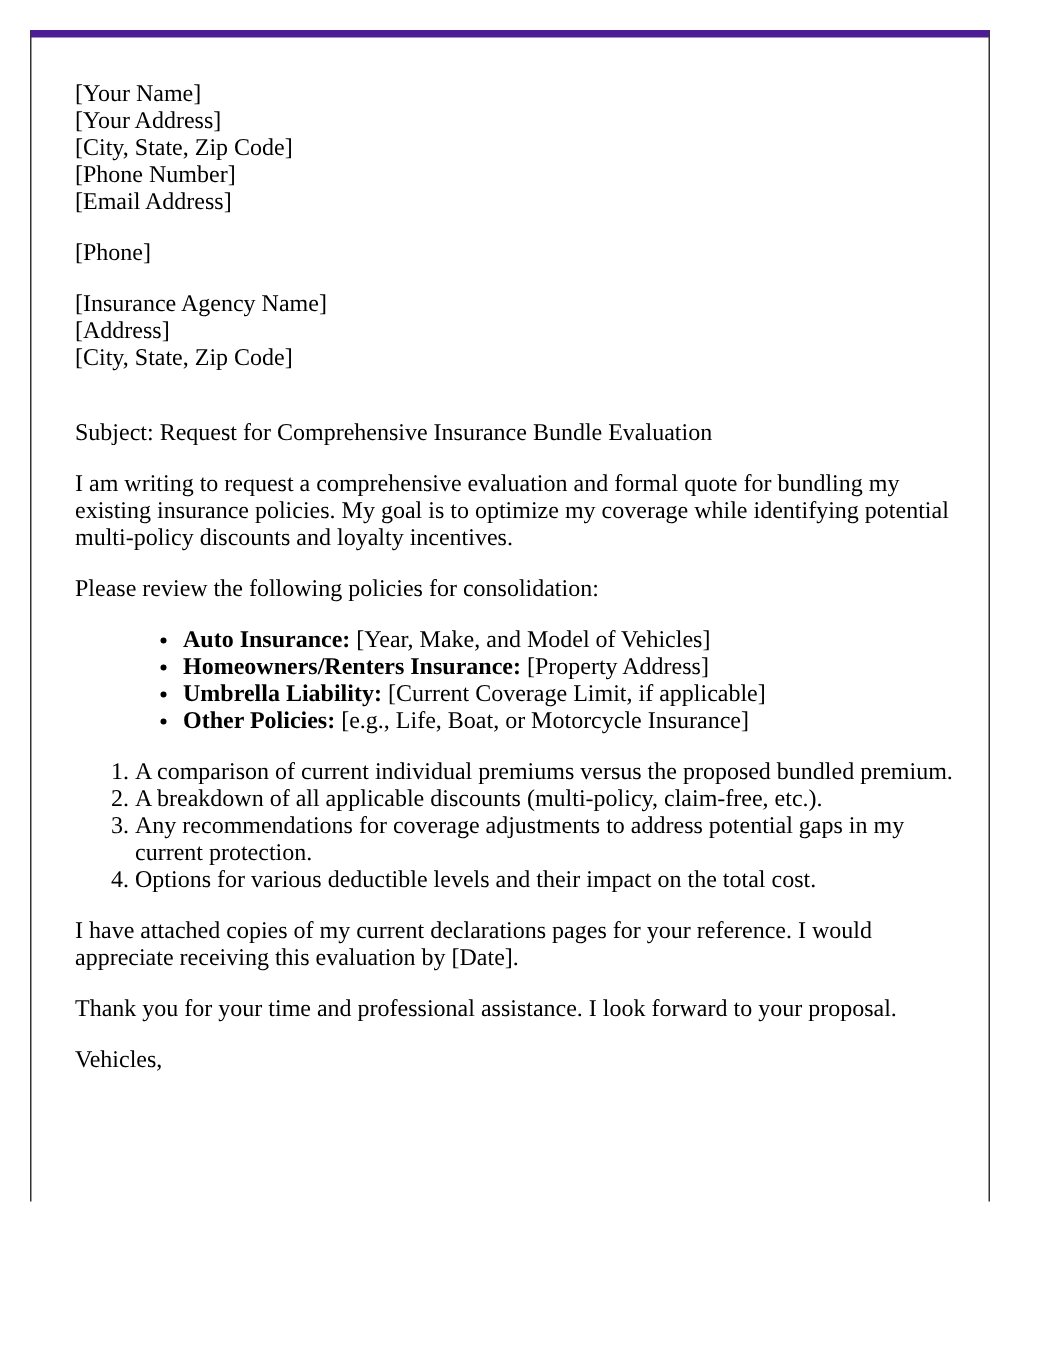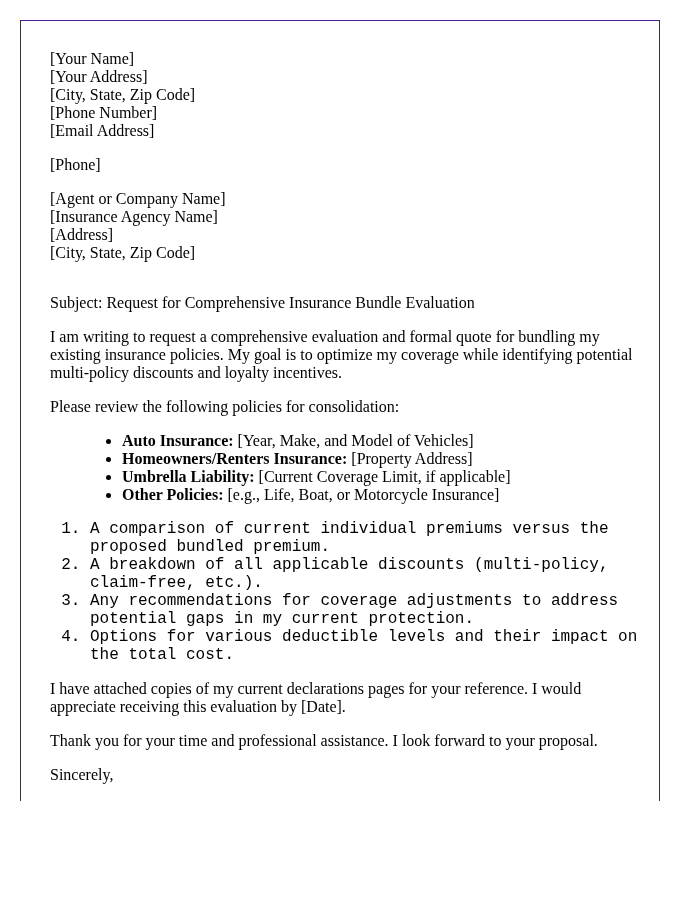--- a/index.html
+++ b/index.html
@@ -17,21 +17,21 @@
       color: #000000;
     }
     .page {
       position: absolute;
       left: 20px;
       top: 20px;
       width: 640px;
       height: 781px;
       border-left: 1px solid #333333;
       border-right: 1px solid #333333;
-      border-top: 1px solid #4c1d95;
+      border-top: 5px solid #4c1d95;
       box-sizing: border-box;
       overflow: hidden;
     }
     .content {
       position: absolute;
       left: 29px;
       top: 29px;
       width: 600px;
     }
     p {
@@ -54,21 +54,20 @@
     }
     ul li, ol li {
       margin: 0;
     }
     ul li {
       list-style-type: disc;
       margin-left: 32px;
     }
     ol li {
       list-style-type: decimal;
-      font-family: Liberation Mono, monospace;
     }
     .b {
       font-weight: bold;
     }
   </style>
 </head>
 <body>
 
 <div class="page">
   <div class="content">
@@ -77,21 +76,20 @@
       <span class="line">[Your Name]</span>
       <span class="line">[Your Address]</span>
       <span class="line">[City, State, Zip Code]</span>
       <span class="line">[Phone Number]</span>
       <span class="line">[Email Address]</span>
     </div>
 
     <p>[Phone]</p>
 
     <div class="block">
-      <span class="line">[Agent or Company Name]</span>
       <span class="line">[Insurance Agency Name]</span>
       <span class="line">[Address]</span>
       <span class="line">[City, State, Zip Code]</span>
     </div>
 
     <p class="subject">Subject: Request for Comprehensive Insurance Bundle Evaluation</p>
 
 
     <p>I am writing to request a comprehensive evaluation and formal quote for bundling my existing insurance policies. My goal is to optimize my coverage while identifying potential multi-policy discounts and loyalty incentives.</p>
 
@@ -109,16 +107,16 @@
       <li>A comparison of current individual premiums versus the proposed bundled premium.</li>
       <li>A breakdown of all applicable discounts (multi-policy, claim-free, etc.).</li>
       <li>Any recommendations for coverage adjustments to address potential gaps in my current protection.</li>
       <li>Options for various deductible levels and their impact on the total cost.</li>
     </ol>
 
     <p>I have attached copies of my current declarations pages for your reference. I would appreciate receiving this evaluation by [Date].</p>
 
     <p>Thank you for your time and professional assistance. I look forward to your proposal.</p>
 
-    <p>Sincerely,</p>
+    <p>Vehicles,</p>
 
   </div>
 </div>
 
 </body></html>

